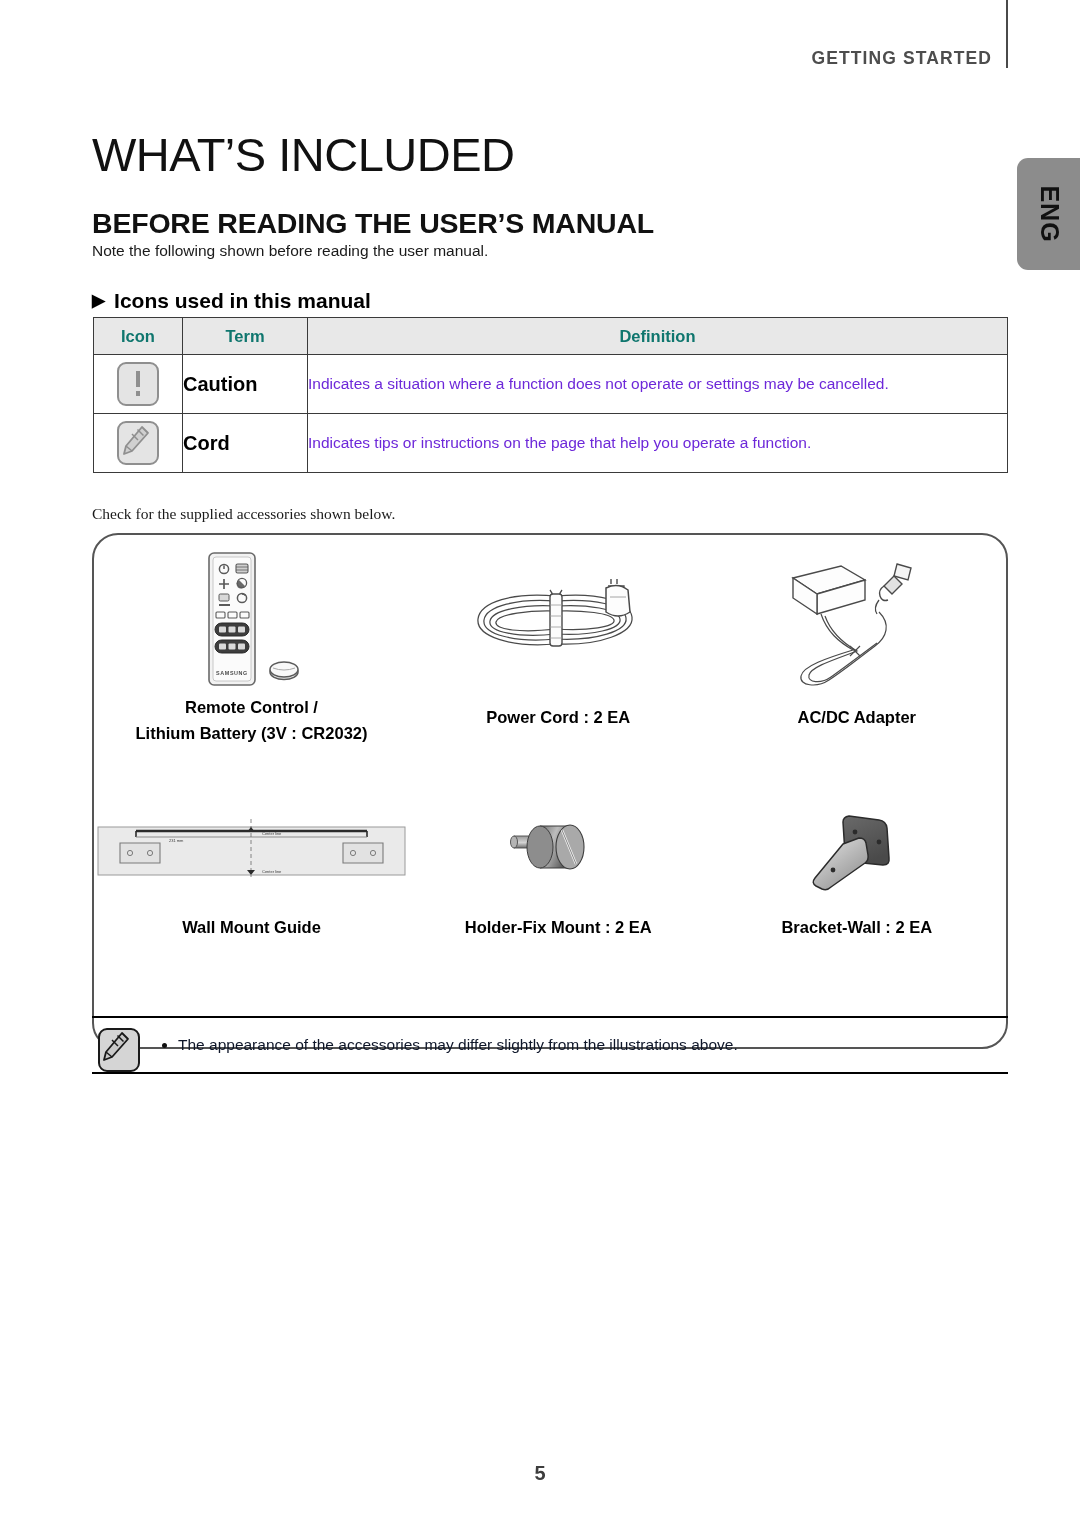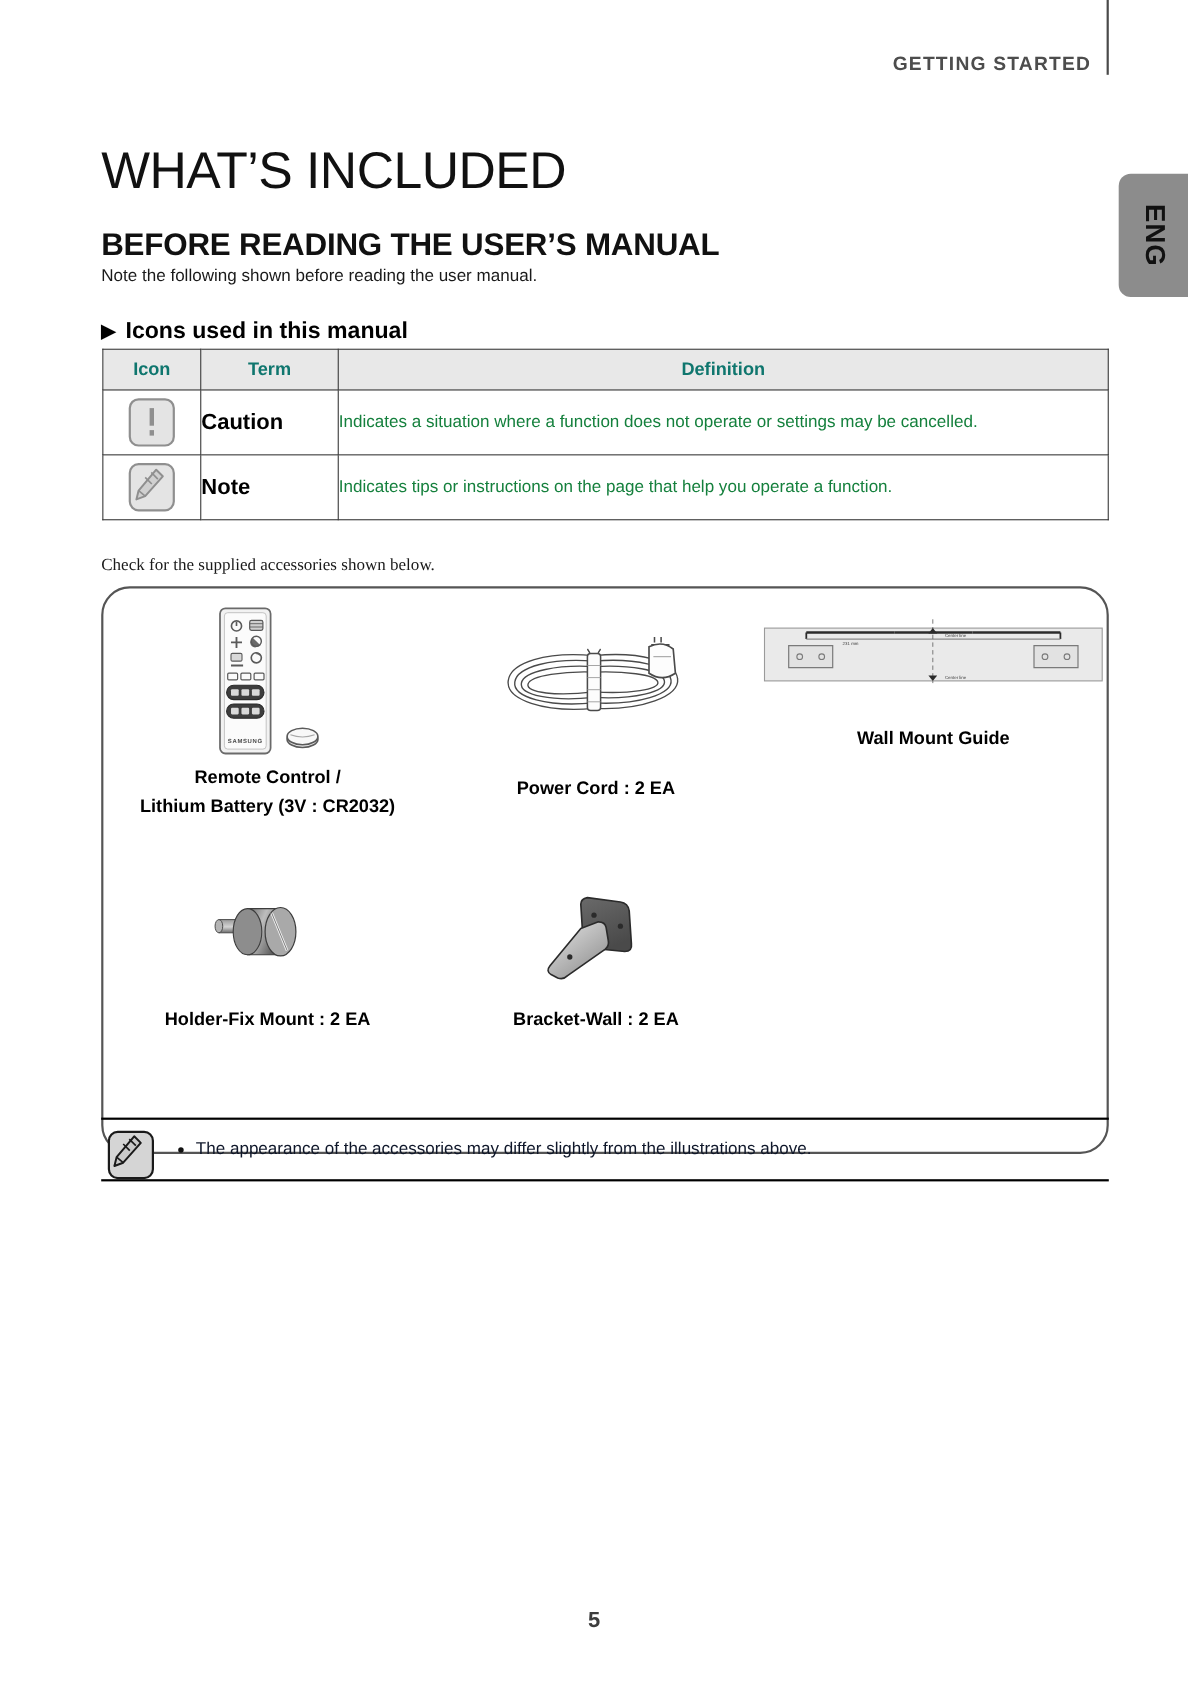--- a/index.html
+++ b/index.html
@@ -137,21 +137,21 @@
   .cell-term {
     text-align: left;
     vertical-align: middle;
     font-size: 20px;
     font-weight: bold;
   }
   .cell-def {
     vertical-align: middle;
     font-size: 15.5px;
     padding-left: 14px;
-    color: #15803d;
+    color: #6d28d9;
   }
 
   
   .ico-box {
     display: inline-block;
     width: 38px;
     height: 40px;
     border: 2.4px solid #8f8f8f;
     border-radius: 9px;
     background: #e4e4e4;
@@ -325,21 +325,21 @@
       <td class="cell-icon">
         <span class="ico-box note">
           <svg width="34" height="36" viewBox="0 0 34 36" aria-hidden="true">
             <path d="M23 4 L29 10 L13 28 L5 31 L7 23 Z" fill="#d0d0d0" stroke="#8f8f8f" stroke-width="1.8" stroke-linejoin="round"></path>
             <path d="M18.5 6.5 L24.5 12.5" stroke="#8f8f8f" stroke-width="1.5"></path>
             <path d="M13 11 L19 17" stroke="#8f8f8f" stroke-width="1.5"></path>
             <path d="M7 23 L13 28" stroke="#8f8f8f" stroke-width="1.5"></path>
           </svg>
         </span>
       </td>
-      <td class="cell-term">Note</td>
+      <td class="cell-term">Cord</td>
       <td class="cell-def">Indicates tips or instructions on the page that help you operate a function.</td>
     </tr>
   </tbody>
 </table>
 
 <p class="check-line">Check for the supplied accessories shown below.</p>
 
 <div class="acc-box">
   <div class="acc-grid">
 
@@ -403,20 +403,41 @@
           <path d="M92 41 h12 M92 52 h12 M92 63 h12 M92 74 h12" stroke="#9a9a9a" stroke-width="0.8"></path>
           <path d="M150 22 l16 0 l0 8" fill="none" stroke="#4a4a4a" stroke-width="1.3"></path>
           <path d="M153 20 v-5 M159 20 v-5" stroke="#4a4a4a" stroke-width="1.4"></path>
           <path d="M148 24 q12 -6 22 2 l2 22 q-12 8 -24 0 z" fill="#fdfdfd" stroke="#4a4a4a" stroke-width="1.5"></path>
           <path d="M152 33 h16" stroke="#9a9a9a" stroke-width="0.9"></path>
         </svg>
       </div>
       <div class="acc-label">Power Cord : 2 EA</div>
     </div>
 
+    <div class="acc-cell">
+      <div class="acc-art">
+        <svg width="180" height="140" viewBox="0 0 180 140" aria-hidden="true">
+          <g stroke="#4a4a4a" stroke-width="1.4" fill="#fdfdfd">
+            <path d="M26 24 L74 12 L98 26 L50 40 Z"></path>
+            <path d="M50 40 L98 26 L98 46 L50 60 Z"></path>
+            <path d="M26 24 L50 40 L50 60 L26 44 Z"></path>
+          </g>
+          <path d="M130 10 l14 4 l-3 12 l-14 -4 z" fill="#f4f4f4" stroke="#4a4a4a" stroke-width="1.4"></path>
+          <path d="M127 22 l-10 10 l8 8 l10 -10 z" fill="#e2e2e2" stroke="#4a4a4a" stroke-width="1.4"></path>
+          <path d="M117 32 q-6 4 -4 10 q2 6 8 4" fill="none" stroke="#4a4a4a" stroke-width="1.4"></path>
+          <path d="M112 46 q-6 8 -2 14" fill="none" stroke="#4a4a4a" stroke-width="1.3"></path>
+          <g fill="none" stroke="#4a4a4a" stroke-width="1.2">
+            <path d="M54 60 C60 78 72 88 86 96 C60 104 36 112 34 122 C32 132 50 134 62 126 C76 117 92 104 108 92 C120 83 124 70 112 58"></path>
+            <path d="M58 62 C64 79 76 89 90 97 C66 106 44 113 42 121 C40 129 54 130 64 123 C78 113 94 101 110 89"></path>
+          </g>
+          <path d="M83 92 l10 10 M93 92 l-10 10" stroke="#4a4a4a" stroke-width="1.2"></path>
+        </svg>
+      </div>
+      <div class="acc-label">AC/DC Adapter</div>
+    </div>
 
     <div class="acc-cell row2">
       <div class="acc-art">
         <svg width="315" height="80" viewBox="0 0 315 80" aria-hidden="true">
           <rect x="4" y="14" width="307" height="48" fill="#eaeaea" stroke="#9a9a9a" stroke-width="1"></rect>
           <path d="M122 18 H193" stroke="#2b2b2b" stroke-width="2.4"></path>
           <path d="M122 18 H42" stroke="#2b2b2b" stroke-width="2.4"></path>
           <path d="M193 18 H273" stroke="#2b2b2b" stroke-width="2.4"></path>
           <path d="M42 18 v6 M273 18 v6" stroke="#2b2b2b" stroke-width="1.6"></path>
           <path d="M42 24 H273" stroke="#8a8a8a" stroke-width="1"></path>

